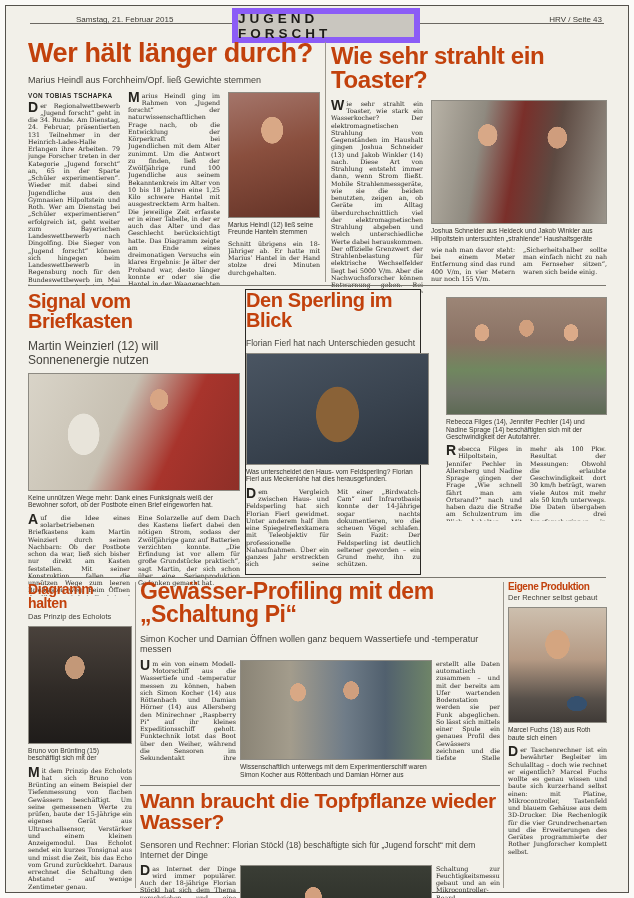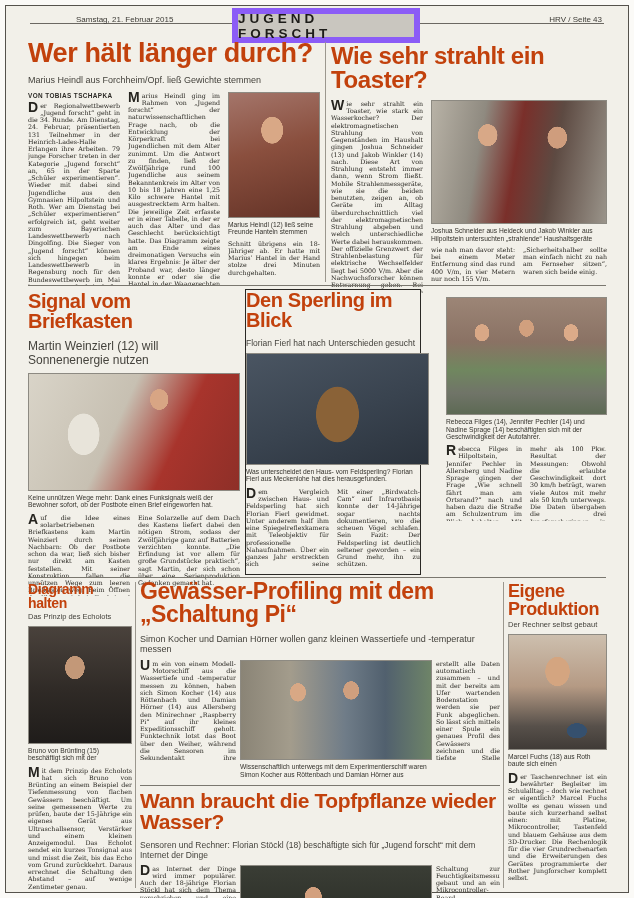--- a/index.html
+++ b/index.html
@@ -137,21 +137,21 @@
     <div class="subhead" style="font-size:7.5px;margin-top:1px;">Das Prinzip des Echolots</div>
     <div class="photo" style="margin-top:5px;width:104px;height:118px;background:
          radial-gradient(ellipse 16px 19px at 45% 35%, #c39878 60%, rgba(0,0,0,0) 62%),
          linear-gradient(180deg,#4a423c 0%,#2f2a26 55%,#1f1c1a 100%);"></div>
     <div class="caption" style="margin-top:3px;height:16px;">Bruno von Brünting (15) beschäftigt sich mit der Tiefenmessung.</div>
     <div class="body-t dc" style="margin-top:4px;height:128px;">Mit dem Prinzip des Echolots hat sich Bruno von Brünting an einem Beispiel der Tiefenmessung von flachen Gewässern beschäftigt. Um seine gemessenen Werte zu prüfen, baute der 15-Jährige ein eigenes Gerät aus Ultraschallsensor, Verstärker und einem kleinen Anzeigemodul. Das Echolot sendet ein kurzes Tonsignal aus und misst die Zeit, bis das Echo vom Grund zurückkehrt. Daraus errechnet die Schaltung den Abstand – auf wenige Zentimeter genau.</div>
   </div>
 
   <div class="abs" style="left:140px;top:580px;width:360px;">
     <div class="headline" style="font-size:23px;">Gewässer-Profiling mit dem „Schaltung Pi“</div>
-    <div class="subhead">Simon Kocher und Damian Hörner wollen ganz kleinen Wassertiefe und -temperatur messen</div>
+    <div class="subhead">Simon Kocher und Damian Öffnen wollen ganz bequem Wassertiefe und -temperatur messen</div>
     <div class="cols" style="margin-top:6px;gap:4px;">
       <div class="body-t dc" style="width:96px;height:100px;">Um ein von einem Modell-Motorschiff aus die Wassertiefe und -temperatur messen zu können, haben sich Simon Kocher (14) aus Röttenbach und Damian Hörner (14) aus Allersberg den Minirechner „Raspberry Pi“ auf ihr kleines Expeditionsschiff geholt. Funktechnik lotst das Boot über den Weiher, während die Sensoren im Sekundentakt ihre Messwerte liefern.</div>
       <div class="photo" style="width:192px;height:100px;background:
            radial-gradient(ellipse 13px 15px at 30% 32%, #d8a885 60%, rgba(0,0,0,0) 62%),
            radial-gradient(ellipse 13px 15px at 58% 30%, #cf9f7e 60%, rgba(0,0,0,0) 62%),
            linear-gradient(90deg,#8a8476 0%,#a39c8c 26%,#6f7c88 55%,#51606e 76%,#6e8468 100%);"></div>
       <div class="body-t" style="width:64px;height:100px;">erstellt alle Daten automatisch zusammen – und mit der bereits am Ufer wartenden Bodenstation werden sie per Funk abgeglichen. So lässt sich mittels einer Spule ein genaues Profil des Gewässers zeichnen und die tiefste Stelle bestimmen.</div>
     </div>
     <div class="caption" style="margin-left:100px;width:192px;margin-top:3px;height:16px;">Wissenschaftlich unterwegs mit dem Experimentierschiff waren Simon Kocher aus Röttenbach und Damian Hörner aus Allersberg</div>
     <div class="thin-rule" style="margin-top:6px;border-top:1px solid #7a776f;"></div>
@@ -164,21 +164,21 @@
         <div class="photo" style="width:192px;height:90px;background:
              radial-gradient(ellipse 14px 16px at 38% 35%, #d3a07e 60%, rgba(0,0,0,0) 62%),
              radial-gradient(ellipse 26px 20px at 62% 62%, #5d7a3a 62%, rgba(0,0,0,0) 64%),
              linear-gradient(180deg,#3a3d35 0%,#2c2f28 60%,#232520 100%);"></div>
         <div class="body-t" style="width:64px;height:90px;">Schaltung zur Feuchtigkeitsmessung gebaut und an ein Mikrocontroller-Board angeschlossen: Sinkt die Feuchte unter einen Grenzwert, schickt die Topfpflanze ihrem Besitzer eine Nachricht aufs Handy – und bittet höflich um Wasser. Eine automatische Bewässerung soll als Nächstes folgen.</div>
       </div>
     </div>
   </div>
 
   <div class="abs" style="left:508px;top:582px;width:99px;">
-    <div class="headline" style="font-size:18px;">Eigene Produktion</div>
+    <div class="headline" style="font-size:10px;">Eigene Produktion</div>
     <div class="subhead" style="font-size:7.5px;margin-top:1px;">Der Rechner selbst gebaut</div>
     <div class="photo" style="margin-top:5px;width:99px;height:116px;background:
          radial-gradient(ellipse 20px 24px at 50% 32%, #d4a580 60%, rgba(0,0,0,0) 62%),
          radial-gradient(ellipse 16px 12px at 70% 84%, #35506e 62%, rgba(0,0,0,0) 64%),
          linear-gradient(180deg,#cdbfae 0%,#b59a84 45%,#57504a 80%,#403b37 100%);"></div>
     <div class="caption" style="margin-top:3px;height:16px;">Marcel Fuchs (18) aus Roth baute sich einen Taschenrechner.</div>
     <div class="body-t dc" style="margin-top:4px;height:128px;">Der Taschenrechner ist ein bewährter Begleiter im Schulalltag – doch wie rechnet er eigentlich? Marcel Fuchs wollte es genau wissen und baute sich kurzerhand selbst einen: mit Platine, Mikrocontroller, Tastenfeld und blauem Gehäuse aus dem 3D-Drucker. Die Rechenlogik für die vier Grundrechenarten und die Erweiterungen des Gerätes programmierte der Rother Jungforscher komplett selbst.</div>
   </div>
 
 </div>

